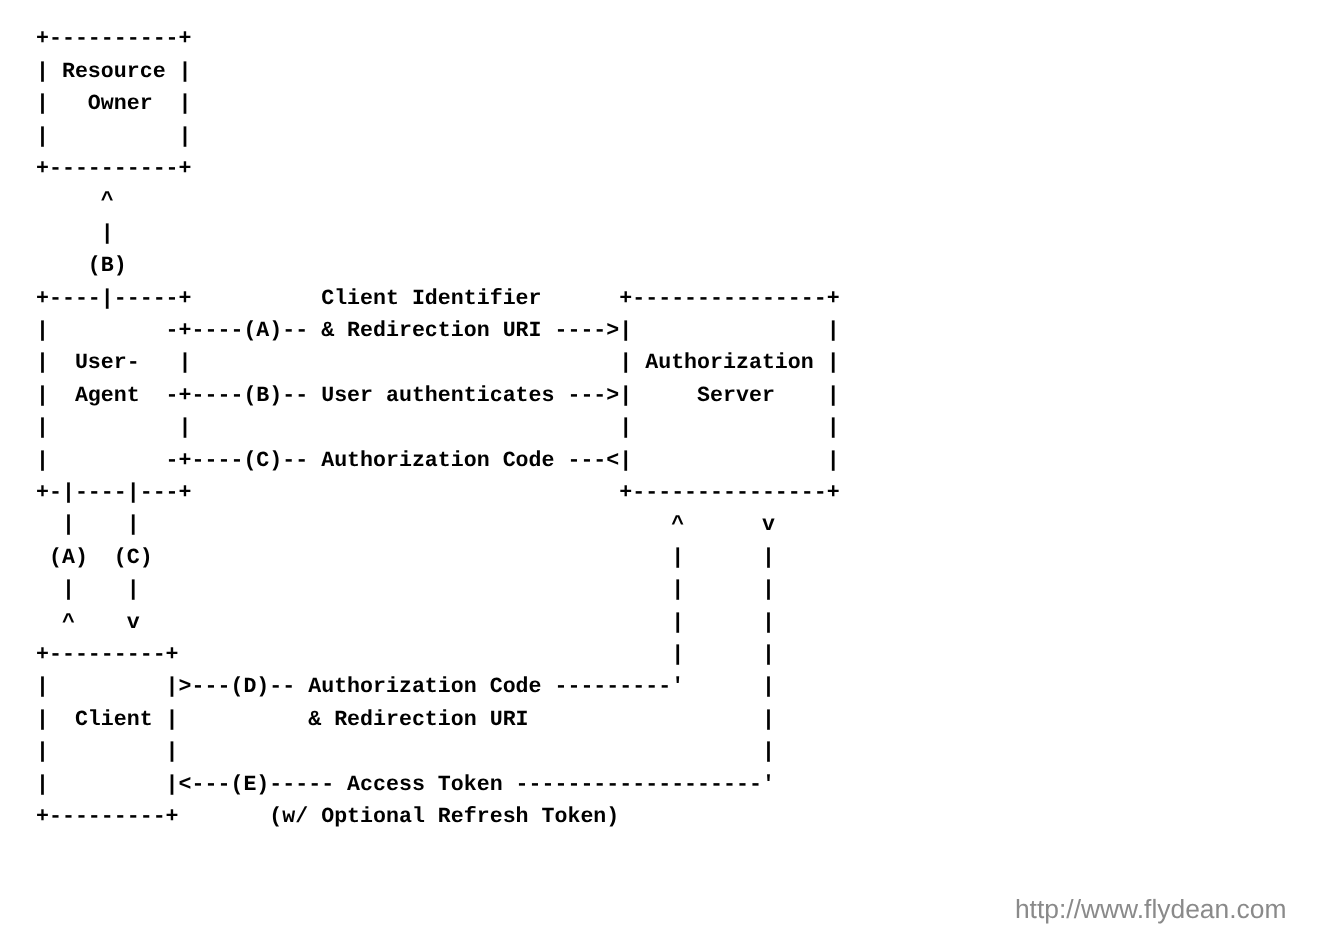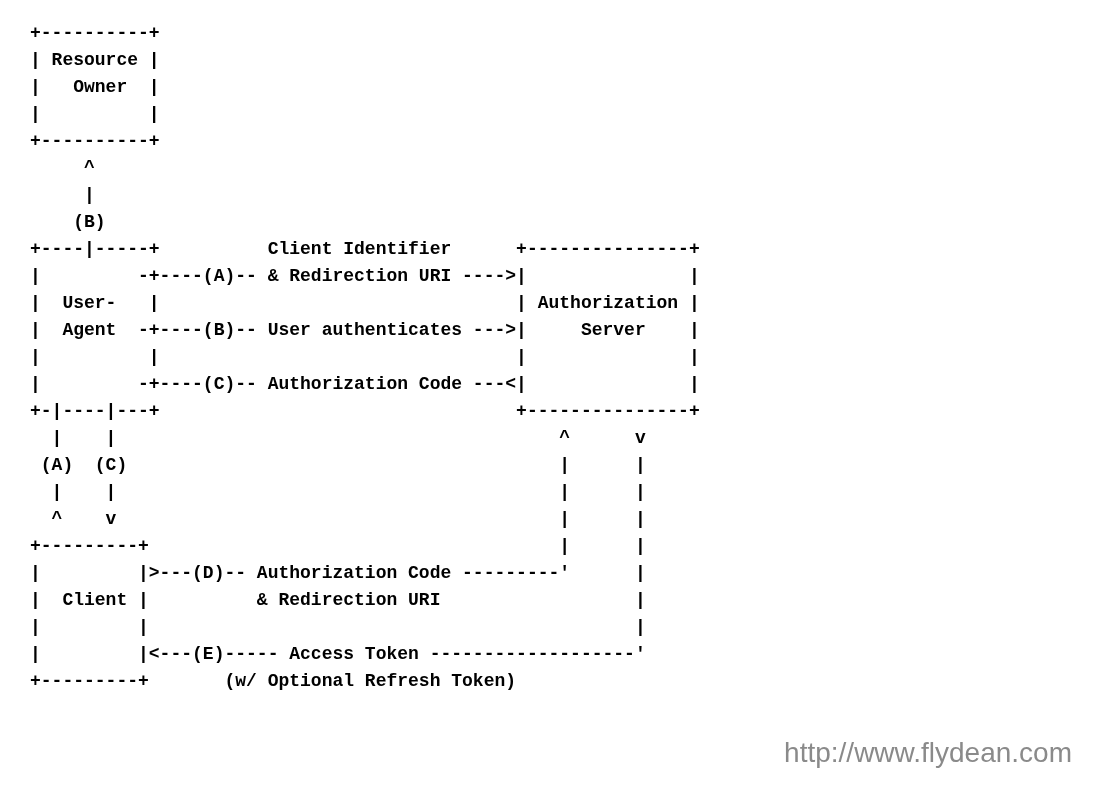--- a/index.html
+++ b/index.html
@@ -24,21 +24,21 @@
     letter-spacing: 0;
     white-space: pre;
     font-weight: bold;
   }
   .watermark {
     position: absolute;
     right: 28px;
     bottom: 12px;
     color: #8a8a8a;
     font-family: Arial, Helvetica, sans-serif;
-    font-size: 28px;
+    font-size: 22px;
     font-weight: normal;
     text-align: center;
   }
 </style>
 </head>
 <body>
 
 <pre id="ascii">+----------+
 | Resource |
 |   Owner  |

